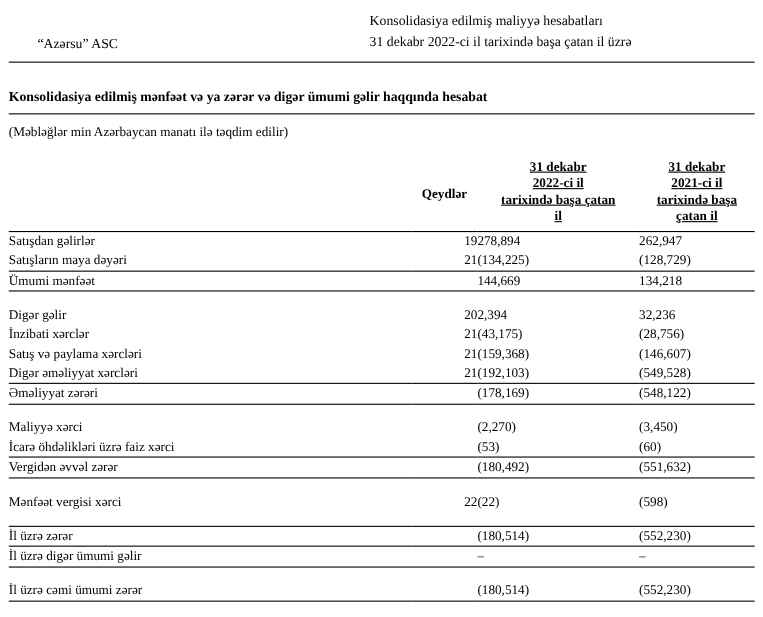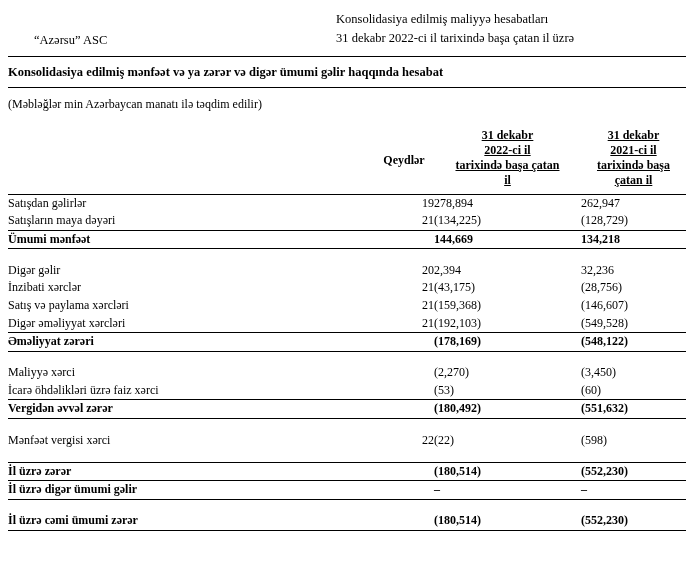--- a/index.html
+++ b/index.html
@@ -7,42 +7,42 @@
   body {
     width: 694px; height: 561px; overflow: hidden;
     font-family: "Liberation Serif", serif; color: #000;
   }
   .page { padding: 10px 8px 0 8px; }
 
   .doc-header { display: flex; align-items: flex-end; border-bottom: 1px solid #000; padding-bottom: 8px; }
   .company { font-size: 12.5px; padding-left: 26px; line-height: 1.2; white-space: nowrap; }
   .header-right { margin-left: auto; width: 350px; font-size: 12.5px; line-height: 1.5; }
 
-  .statement-title { font-weight: bold; font-size: 12.5px; padding: 8px 0 7px 0; border-bottom: 1px solid #000; }
+  .statement-title { font-weight: bold; font-size: 12.5px; padding: 24px 0 7px 0; border-bottom: 1px solid #000; }
   .currency-note { font-size: 12px; padding: 9px 0 16px 0; }
 
   table.statement { width: 678px; border-collapse: collapse; font-size: 12px; table-layout: fixed; }
   col.col-label { width: 366px; }
   col.col-note  { width: 60px; }
   col.col-2022  { width: 147px; }
   col.col-2021  { width: 105px; }
 
   thead th { font-weight: bold; vertical-align: bottom; font-size: 12px; line-height: 1.25; padding: 0 0 6px 0; }
   thead tr { border-bottom: 1px solid #000; }
   th.h-note { text-align: center; padding-bottom: 26px; }
   th.h-val  { text-align: center; text-decoration: underline; }
 
   tbody td { padding: 1px 0; line-height: 1.3; vertical-align: bottom; }
   td.c-label { text-align: left; }
   td.c-note  { text-align: right; }
   td.c-val   { text-align: left; }
   td.v2022   { padding-right: 2px; }
   td.v2021   { padding-right: 5px; }
 
-  tr.bold td { font-weight: bold; margin-top: 45px; }
+  tr.bold td { font-weight: normal; margin-top: 45px; }
   tr.line-top    { border-top: 1px solid #000; }
   tr.line-bottom { border-bottom: 1px solid #000; }
   tr.spacer td   { height: 13px; padding: 0; }
 </style>
 </head>
 <body>
 
 <div class="page">
 
   <div class="doc-header">

